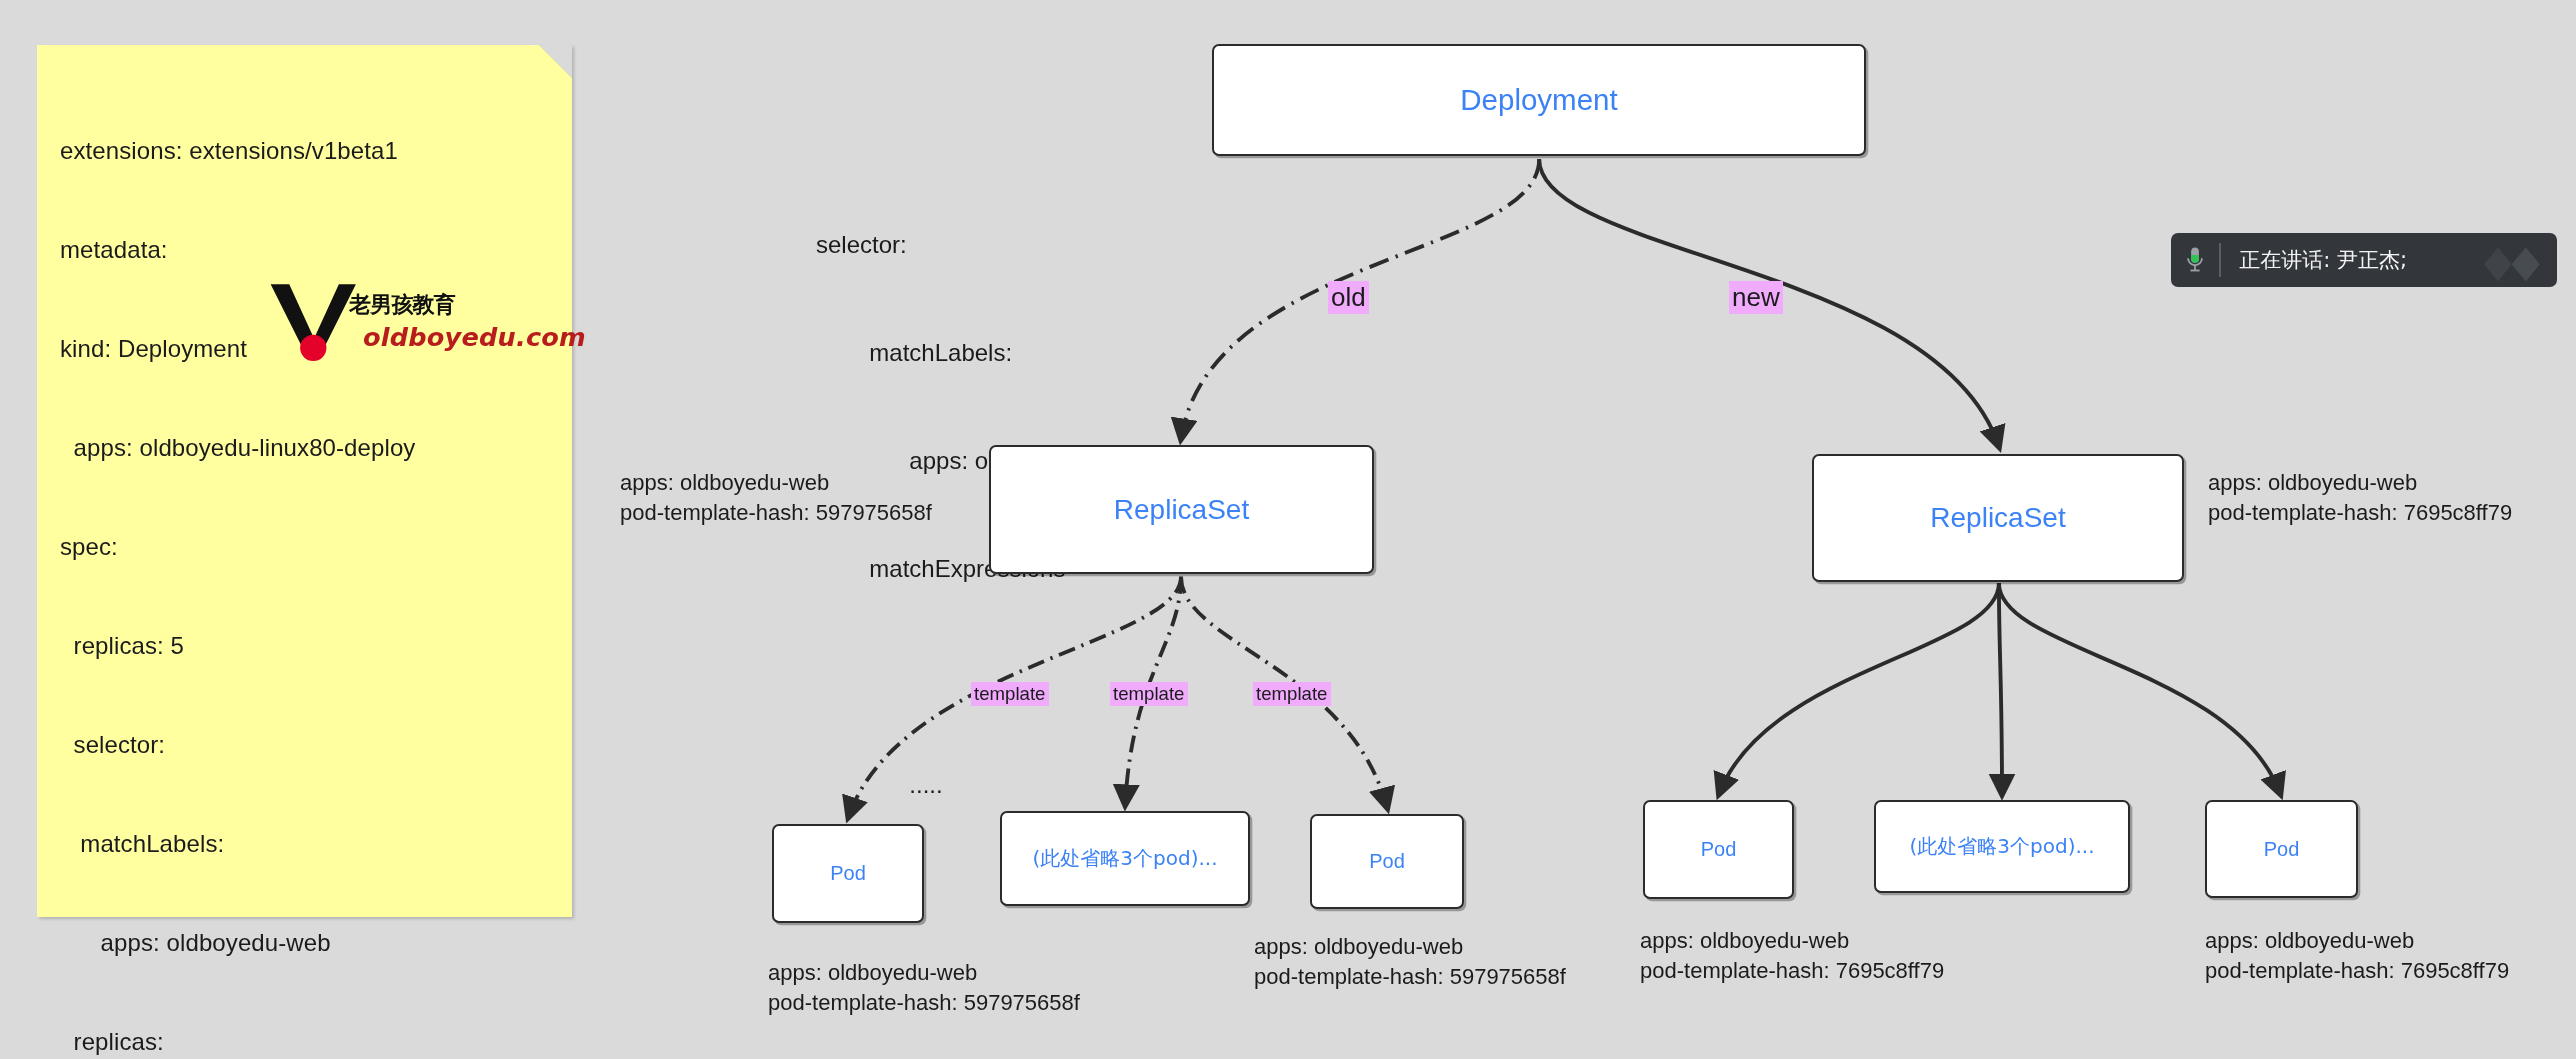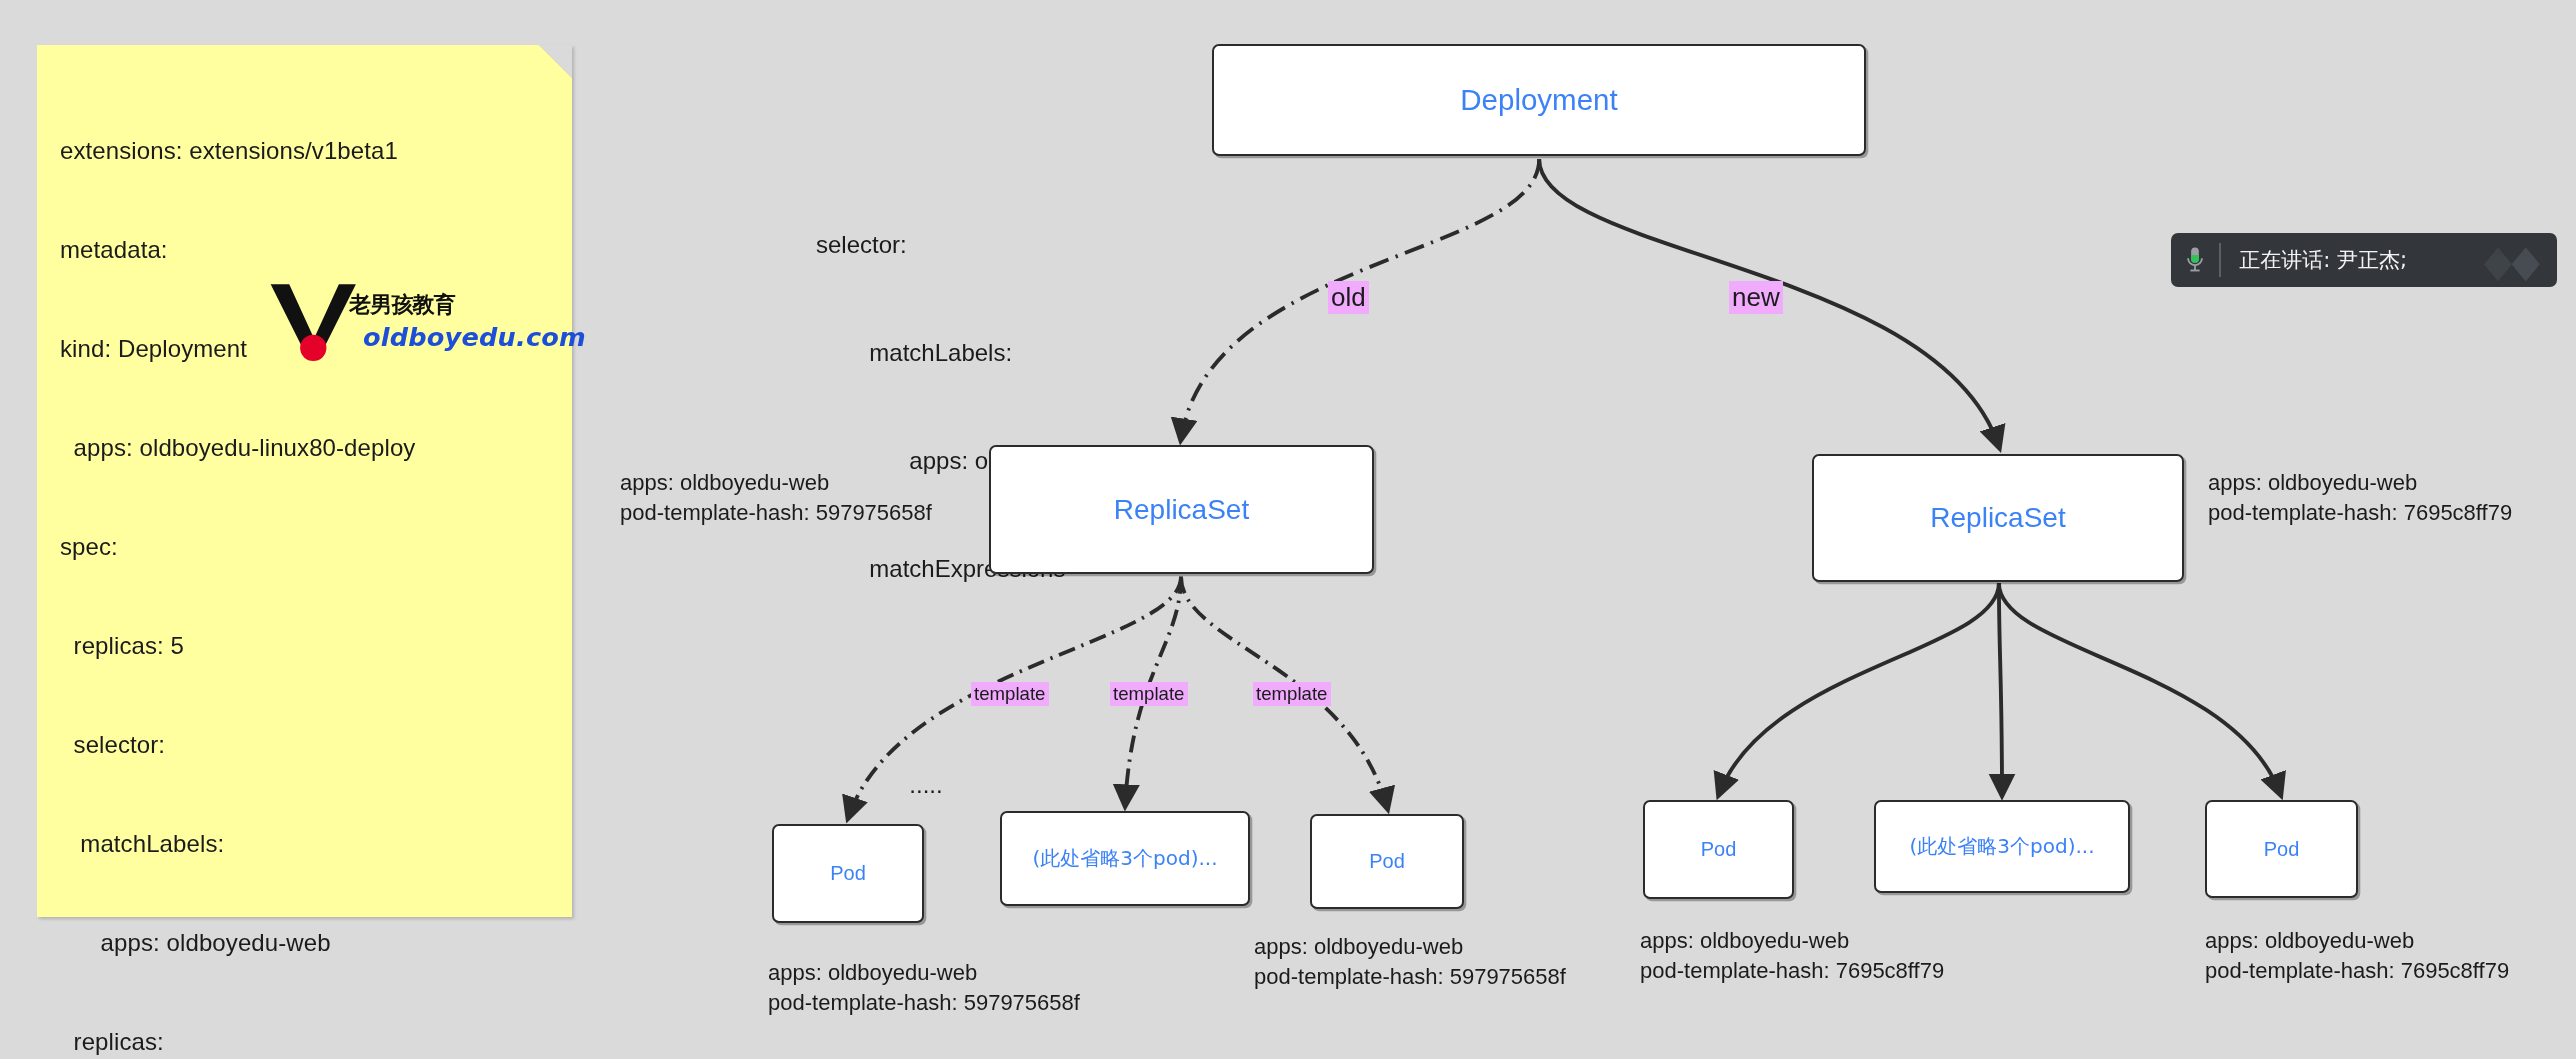--- a/index.html
+++ b/index.html
@@ -99,21 +99,21 @@
     font-family: "DejaVu Sans", sans-serif;
     line-height: 49px;
   }
   .obe-en {
     position: absolute;
     left: 105px;
     top: 47px;
     font-size: 25.6px;
     font-weight: bold;
     font-style: italic;
-    color: #1d4ed8;
+    color: #b91c1c;
     font-family: "DejaVu Sans", sans-serif;
     letter-spacing: 0.2px;
   }
 
   
   .node {
     position: absolute;
     background: #ffffff;
     border: 2.3px solid #2b2b2b;
     border-radius: 7px;

